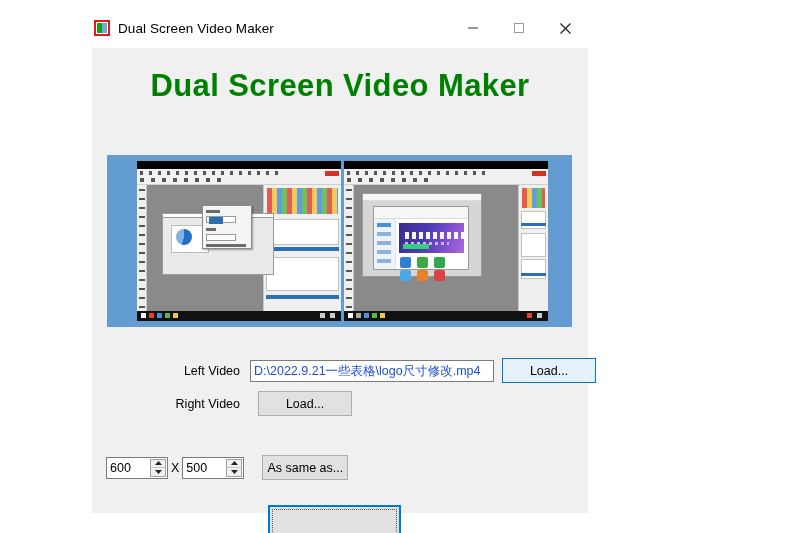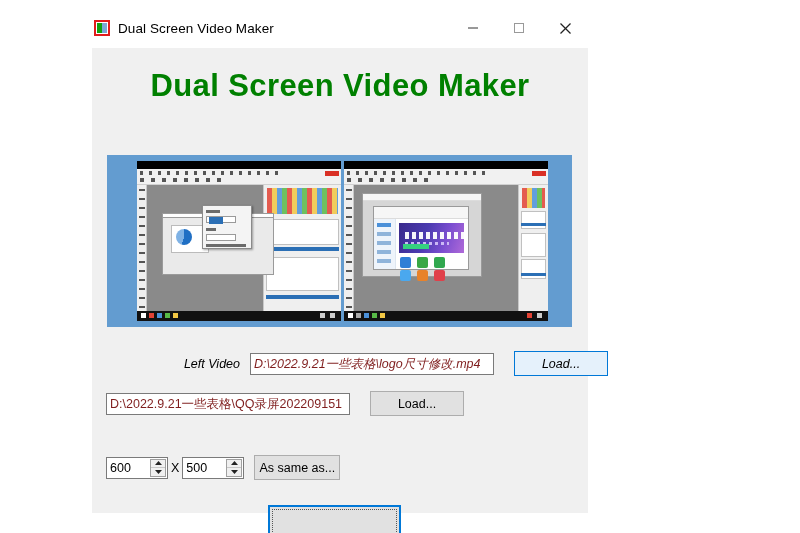--- a/index.html
+++ b/index.html
@@ -160,36 +160,36 @@
                    background: repeating-linear-gradient(90deg,#cbb8f5 0 3px,transparent 3px 6px); }
   .brw .hero .hb { position:absolute; left:4px; bottom:4px; width:26px; height:5px; background:#35d07f; }
   .brw .tilerow { position:absolute; display:flex; gap:6px; }
   .brw .tile { width:11px; height:11px; border-radius:2px; }
   
   .form-row {
     position: absolute;
     display: flex;
     align-items: center;
   }
-  .row-left  { left: 14px; top: 303px; font-style: italic; }
+  .row-left  { left: 14px; top: 310px; }
   .row-right { left: 14px; top: 343px; }
   .fld-label {
     width: 144px;
     text-align: right;
     padding-right: 10px;
     font-size: 12.5px;
     color: #000;
     white-space: nowrap;
   }
   .txtbox {
     width: 244px; height: 22px;
     border: 1px solid #7a7a7a;
     background: #ffffff;
     font-size: 12.5px;
-    color: #7f1d1d;
+    color: #1d4ed8;
     padding: 0 3px;
     line-height: 20px;
     white-space: nowrap;
     overflow: hidden;
     font-family: "Liberation Sans", sans-serif;
   }
   .btn {
     height: 25px;
     min-width: 74px;
     background: #e1e1e1;
@@ -198,21 +198,21 @@
     color: #000;
     font-family: "Liberation Sans", sans-serif;
     display: flex; align-items: center; justify-content: center;
     cursor: default;
     white-space: nowrap;
   }
   .btn.hot {
     background: #e5f1fb;
     border: 1px solid #0078d7;
   }
-  .load-btn { margin-left: 20px; width: 94px; }
+  .load-btn { margin-left: 8px; width: 94px; }
   
   .row-size { left: 14px; top: 407px; }
   .size-label {
     width: 228px; text-align: right; padding-right: 8px;
     font-size: 12.5px; color:#000; white-space: nowrap;
   }
   .spin {
     position: relative;
     width: 62px; height: 22px;
     border: 1px solid #7a7a7a;
@@ -227,21 +227,21 @@
     width: 16px; height: 18px;
     background: #f0f0f0;
     border: 1px solid #a0a0a0;
     display: flex; flex-direction: column;
   }
   .spin .arrows b {
     flex: 1 1 0; display:flex; align-items:center; justify-content:center;
   }
   .spin .arrows b:first-child { border-bottom: 1px solid #c8c8c8; }
   .x-sep { font-size: 12.5px; color:#000; padding: 0 3px; }
-  .assame-btn { margin-left: 10px; width: 86px; }
+  .assame-btn { margin-left: 18px; width: 86px; }
   
   .make-wrap {
     position: absolute;
     left: 176px; top: 457px;
   }
   .make-btn {
     width: 133px; height: 35px;
     background: #e1e1e1;
     border: 2px solid #0078d7;
     display: flex; align-items: center; justify-content: center;
@@ -404,21 +404,21 @@
 
       </div>
 
       <div class="form-row row-left">
         <div class="fld-label">Left Video</div>
         <div class="txtbox">D:\2022.9.21一些表格\logo尺寸修改.mp4</div>
         <div class="btn hot load-btn">Load...</div>
       </div>
 
       <div class="form-row row-right">
-        <div class="txtbox">D:\2022.9.21一些表格\QQ录屏202209151</div>
+        <div class="fld-label">Right Video</div>
         <div class="btn load-btn">Load...</div>
       </div>
 
       <div class="form-row row-size">
 
         <div class="spin">
           <span class="val">600</span>
           <div class="arrows">
             <b>
               <svg width="7" height="4" viewBox="0 0 7 4">

